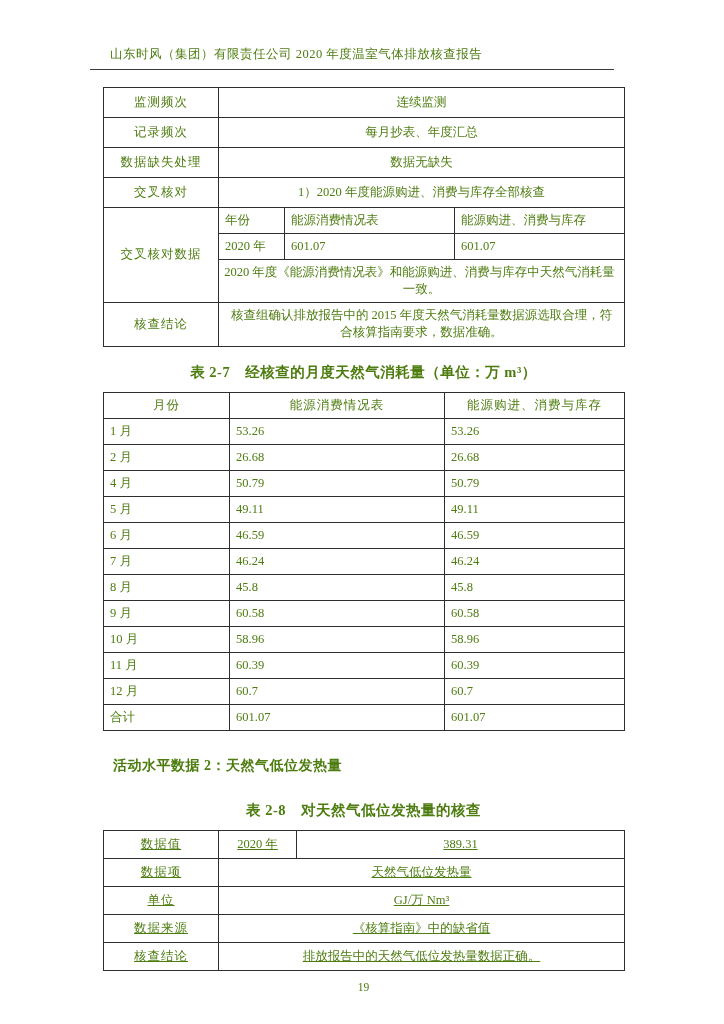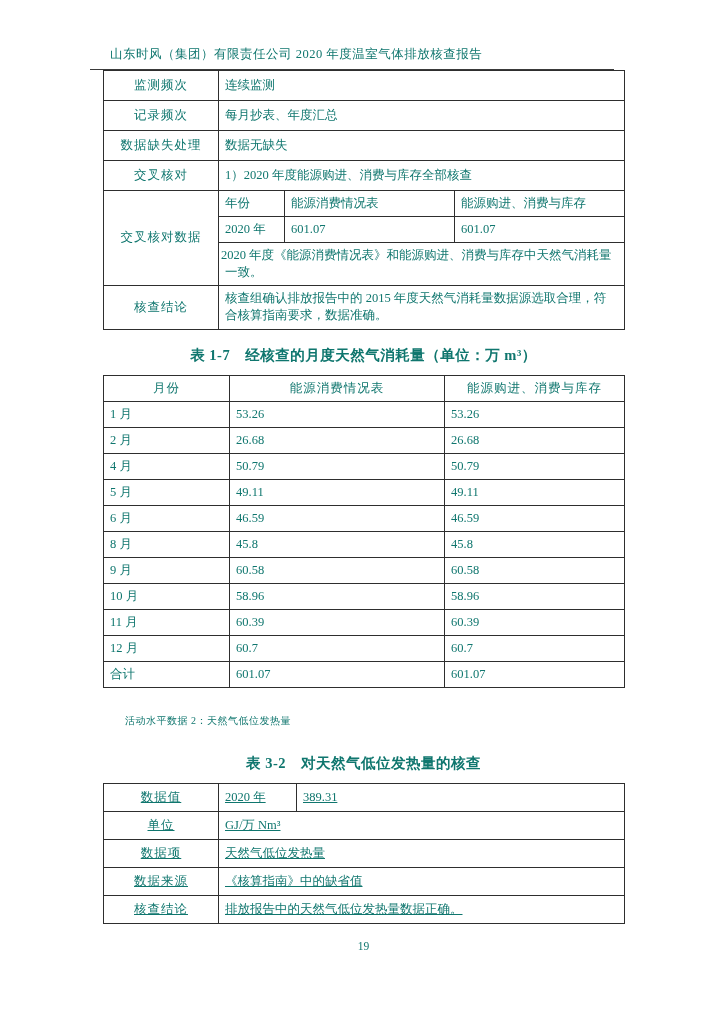--- a/index.html
+++ b/index.html
@@ -3,21 +3,21 @@
 <meta charset="utf-8">
 <style>
   html, body { margin: 0; padding: 0; background: #ffffff; }
   .page {
     position: relative;
     width: 724px;
     height: 1024px;
     margin: 0 auto;
     background: #ffffff;
     font-family: "Liberation Serif", "DejaVu Serif", serif;
-    color: #0f766e;
+    color: #4d7c0f;
     overflow: hidden;
   }
   
   .doc-header {
     margin: 46px 0 0 90px;
     width: 524px;
     border-bottom: 1.6px solid #3a3a3a;
     padding-bottom: 6px;
   }
   .doc-header .header-text {
@@ -37,53 +37,53 @@
   }
   table.t td, table.t th {
     border: 1px solid #2e2e2e;
     padding: 4px 6px;
     vertical-align: middle;
     font-weight: normal;
     overflow: hidden;
   }
   table.t { border: 1.4px solid #2e2e2e; }
   td.label { font-weight: bold; text-align: center; letter-spacing: 1px; }
-  td.val  { text-align: left; padding-left: 9px; }
+  td.val  { text-align: center; padding-left: 9px; }
   td.c, th.c { }
 
-  .t1 { }
+  .t1 { margin-top: 17px; }
   .t1 tr.tall td { height: 21px; }
   .t1 td.note {
     text-indent: -26px;
     line-height: 1.35;
   }
   .t1 td.concl { line-height: 1.4; }
 
   .tbl-title {
     margin: 16px 0 10px 0;
     text-align: center;
     font-size: 14.5px;
     font-weight: bold;
     letter-spacing: 0.5px;
   }
   .t2 td, .t2 th { padding: 3px 6px; height: 17px; }
   .t2 th { letter-spacing: 1px; }
 
   .section-heading {
-    margin: 26px 0 0 22px;
-    font-size: 10px;
-    font-weight: normal;
+    margin: 26px 0 0 10px;
+    font-size: 14px;
+    font-weight: bold;
     letter-spacing: 0.5px;
   }
   .title-38 { margin-top: 26px; }
 
   .t3 td { height: 19px; text-decoration: underline; }
 
   .page-number {
-    margin-top: 16px;
+    margin-top: 10px;
     text-align: center;
     font-size: 11.5px;
     width: 100%;
   }
 </style>
 </head>
 <body>
 
 <div class="page">
 
@@ -134,21 +134,21 @@
         <tr>
           <td class="val note" colspan="3">1） 2020 年度《能源消费情况表》和能源购进、消费与库存中天然气消耗量一致。</td>
         </tr>
         <tr>
           <td class="label">核查结论</td>
           <td class="val concl" colspan="3">核查组确认排放报告中的 2015 年度天然气消耗量数据源选取合理，符合核算指南要求，数据准确。</td>
         </tr>
       </tbody>
     </table>
 
-    <h2 class="tbl-title">表 1-7　经核查的月度天然气消耗量（单位：万 m³）</h2>
+    <h2 class="tbl-title">表 2-7　经核查的月度天然气消耗量（单位：万 m³）</h2>
     <table class="t t2">
       <colgroup>
         <col style="width:126px">
           <col style="width:215px">
           <col style="width:180px">
       </colgroup>
       <thead>
         <tr>
           <th class="c">月份</th>
           <th class="c">能源消费情况表</th>
@@ -176,20 +176,25 @@
           <td class="c">5 月</td>
           <td class="c">49.11</td>
           <td class="c">49.11</td>
         </tr>
           <tr>
           <td class="c">6 月</td>
           <td class="c">46.59</td>
           <td class="c">46.59</td>
         </tr>
           <tr>
+          <td class="c">7 月</td>
+          <td class="c">46.24</td>
+          <td class="c">46.24</td>
+        </tr>
+          <tr>
           <td class="c">8 月</td>
           <td class="c">45.8</td>
           <td class="c">45.8</td>
         </tr>
           <tr>
           <td class="c">9 月</td>
           <td class="c">60.58</td>
           <td class="c">60.58</td>
         </tr>
           <tr>
@@ -210,45 +215,45 @@
           <tr>
           <td class="c">合计</td>
           <td class="c">601.07</td>
           <td class="c">601.07</td>
         </tr>
         </tbody>
     </table>
 
     <h3 class="section-heading">活动水平数据 2：天然气低位发热量</h3>
 
-    <h2 class="tbl-title title-38">表 3-2　对天然气低位发热量的核查</h2>
+    <h2 class="tbl-title title-38">表 2-8　对天然气低位发热量的核查</h2>
     <table class="t t3">
       <colgroup>
         <col style="width:115px">
           <col style="width:78px">
           <col style="width:328px">
       </colgroup>
       <tbody>
         <tr>
           <td class="label">数据值</td>
           <td class="val">2020 年</td>
           <td class="val">389.31</td>
         </tr>
       </tbody>
       <tbody>
 
       <tr>
+          <td class="label">数据项</td>
+          <td class="val" colspan="2">天然气低位发热量</td>
+        </tr>
+          <tr>
           <td class="label">单位</td>
           <td class="val" colspan="2">GJ/万 Nm³</td>
         </tr>
           <tr>
-          <td class="label">数据项</td>
-          <td class="val" colspan="2">天然气低位发热量</td>
-        </tr>
-          <tr>
           <td class="label">数据来源</td>
           <td class="val" colspan="2">《核算指南》中的缺省值</td>
         </tr>
           <tr>
           <td class="label">核查结论</td>
           <td class="val" colspan="2">排放报告中的天然气低位发热量数据正确。</td>
         </tr>
         </tbody>
     </table>
 

